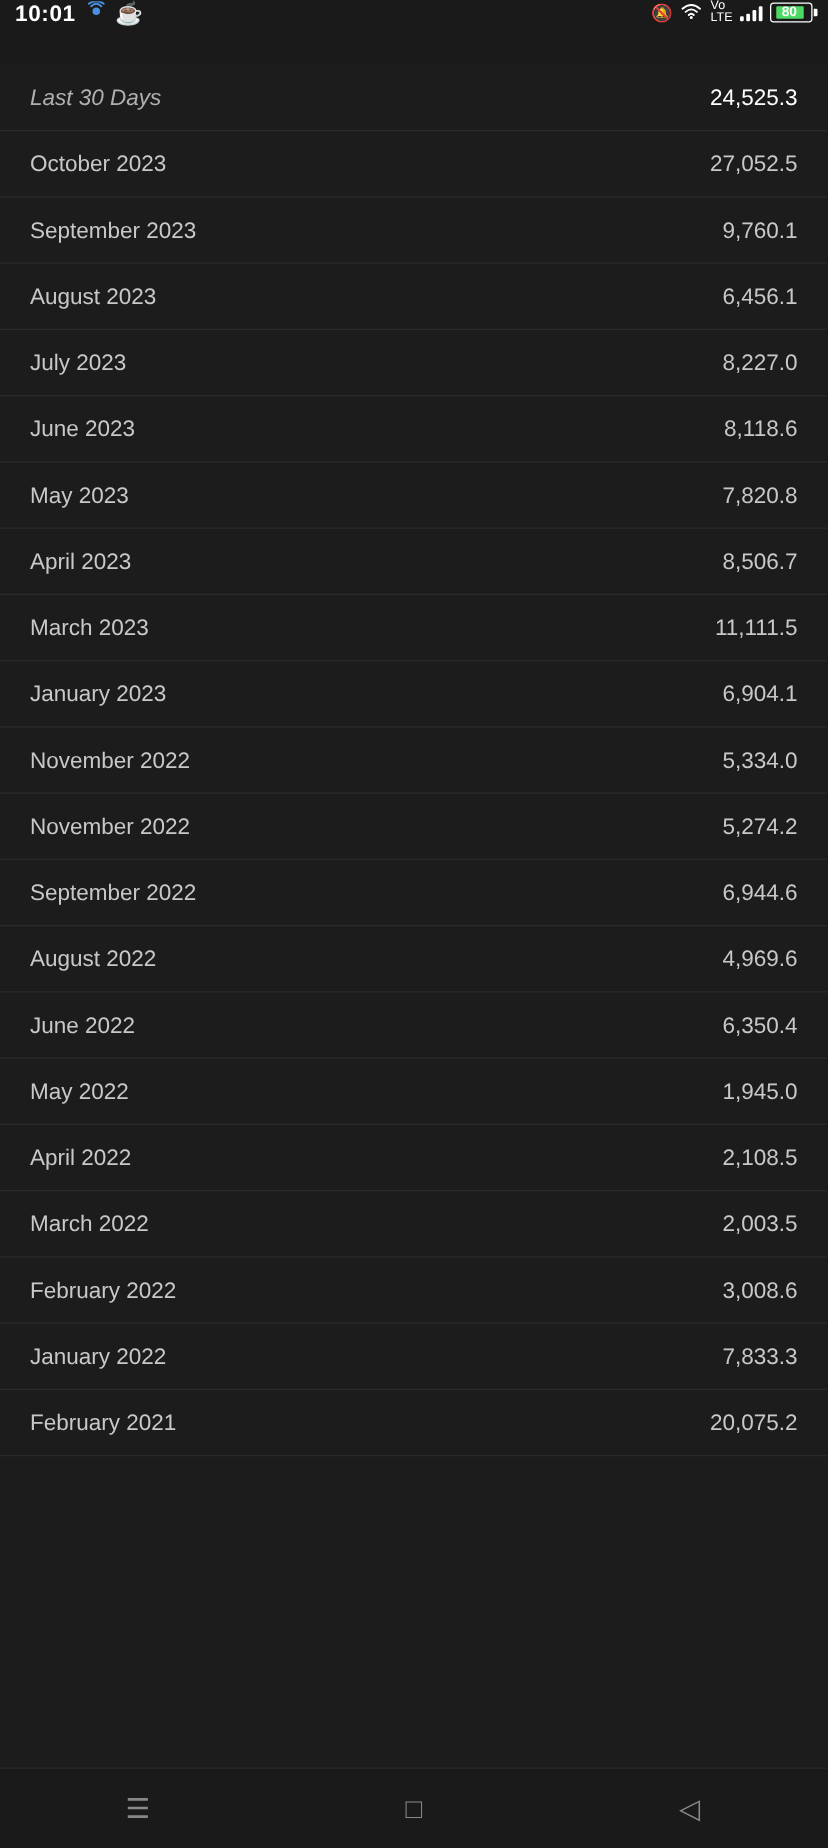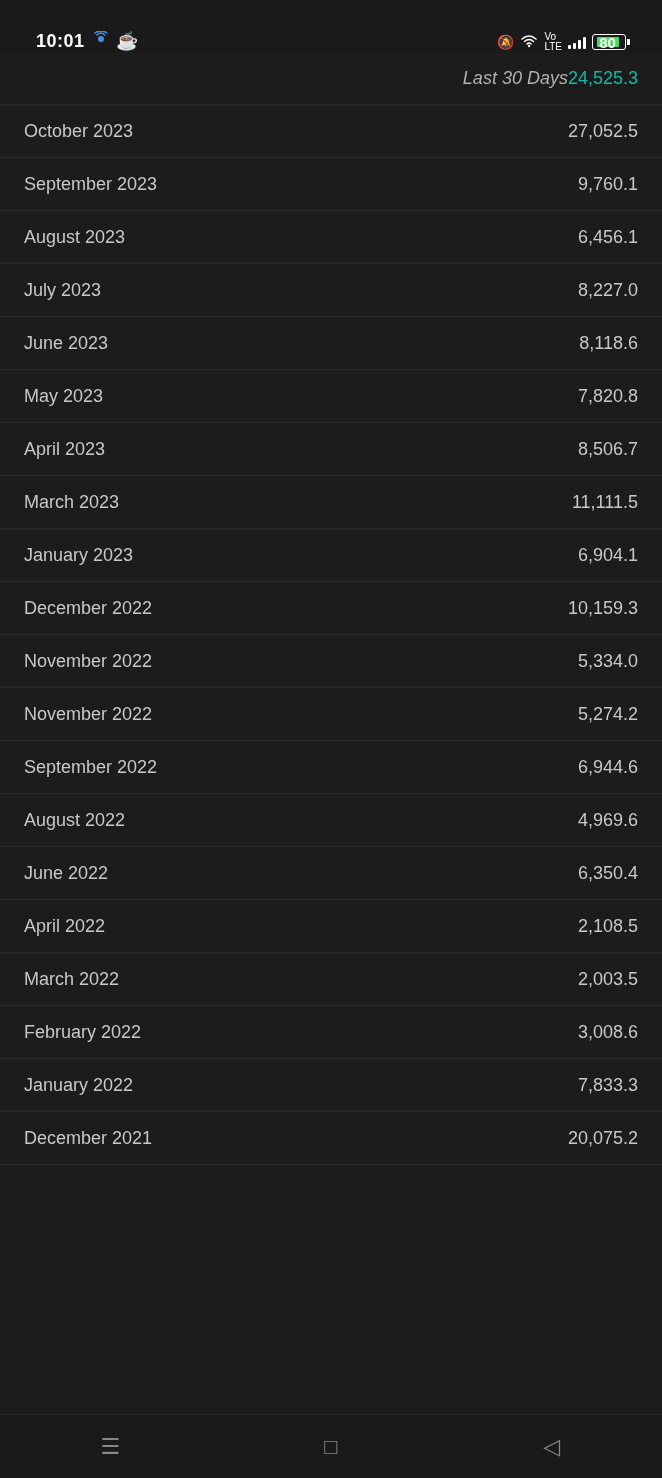--- a/index.html
+++ b/index.html
@@ -12,23 +12,23 @@
       color: #d0d0d0;
       display: flex;
       flex-direction: column;
     }
 
     
     .status-bar {
       background: #1a1a1a;
       height: 52px;
       display: flex;
-      align-items: flex-end;
+      align-items: flex-start;
       justify-content: space-between;
-      padding: 0 36px;
+      padding: 0 12px;
       flex-shrink: 0;
     }
     .status-time {
       font-size: 18px;
       font-weight: 600;
       color: #ffffff;
       letter-spacing: 0.5px;
     }
     .status-left {
       display: flex;
@@ -98,21 +98,20 @@
       display: flex;
       align-items: center;
       justify-content: space-between;
       padding: 0 24px;
       height: 53px;
       border-bottom: 1px solid #2a2a2a;
     }
 
     .list-row:first-child {
       background: #1c1c1c;
-      justify-content: flex-end;
     }
 
     .list-row-label {
       font-size: 18px;
       color: #c8c8c8;
       font-style: italic;
     }
 
     .list-row-label.normal {
       font-style: normal;
@@ -123,21 +122,21 @@
       color: #c8c8c8;
       font-variant-numeric: tabular-nums;
     }
 
     
     .list-row:first-child .list-row-label {
       font-style: italic;
       color: #b0b0b0;
     }
     .list-row:first-child .list-row-value {
-      color: #14b8a6;
+      color: #ffffff;
     }
 
     
     .bottom-nav {
       background: #1a1a1a;
       height: 64px;
       display: flex;
       align-items: center;
       justify-content: space-around;
       border-top: 1px solid #2a2a2a;
@@ -189,21 +188,21 @@
 
     <div class="signal-bars">
       <div class="signal-bar" style="height:4px;"></div>
       <div class="signal-bar" style="height:6px;"></div>
       <div class="signal-bar" style="height:9px;"></div>
       <div class="signal-bar" style="height:12px;"></div>
     </div>
 
     <div class="battery-icon">
       <div class="battery-fill"></div>
-      <span style="font-size:15px; color:#fff; font-weight:700; position:absolute; width:100%; text-align:center;">80</span>
+      <span style="font-size:11px; color:#fff; font-weight:700; position:absolute; width:100%; text-align:center;">80</span>
     </div>
   </div>
 </div>
 
 <div class="list-container" id="list-container">
 <div class="list-row">
       <span class="list-row-label">Last 30 Days</span>
       <span class="list-row-value">24,525.3</span>
     </div>
     <div class="list-row">
@@ -236,61 +235,61 @@
     </div>
     <div class="list-row">
       <span class="list-row-label normal">March 2023</span>
       <span class="list-row-value">11,111.5</span>
     </div>
     <div class="list-row">
       <span class="list-row-label normal">January 2023</span>
       <span class="list-row-value">6,904.1</span>
     </div>
     <div class="list-row">
-      <span class="list-row-label normal">December 2022</span>
-      <span class="list-row-value">10,159.3</span>
-    </div>
-    <div class="list-row">
       <span class="list-row-label normal">November 2022</span>
       <span class="list-row-value">5,334.0</span>
     </div>
     <div class="list-row">
       <span class="list-row-label normal">November 2022</span>
       <span class="list-row-value">5,274.2</span>
     </div>
     <div class="list-row">
       <span class="list-row-label normal">September 2022</span>
       <span class="list-row-value">6,944.6</span>
     </div>
     <div class="list-row">
       <span class="list-row-label normal">August 2022</span>
       <span class="list-row-value">4,969.6</span>
     </div>
     <div class="list-row">
       <span class="list-row-label normal">June 2022</span>
       <span class="list-row-value">6,350.4</span>
     </div>
     <div class="list-row">
+      <span class="list-row-label normal">May 2022</span>
+      <span class="list-row-value">1,945.0</span>
+    </div>
+    <div class="list-row">
       <span class="list-row-label normal">April 2022</span>
       <span class="list-row-value">2,108.5</span>
     </div>
     <div class="list-row">
       <span class="list-row-label normal">March 2022</span>
       <span class="list-row-value">2,003.5</span>
     </div>
     <div class="list-row">
       <span class="list-row-label normal">February 2022</span>
       <span class="list-row-value">3,008.6</span>
     </div>
     <div class="list-row">
       <span class="list-row-label normal">January 2022</span>
       <span class="list-row-value">7,833.3</span>
     </div>
     <div class="list-row">
-      <span class="list-row-label normal">December 2021</span>
+      <span class="list-row-label normal">February 2021</span>
       <span class="list-row-value">20,075.2</span>
     </div>
   </div>
 
 <div class="bottom-nav">
   <div class="nav-btn">
     <span class="nav-icon">☰</span>
   </div>
   <div class="nav-btn">
     <span class="nav-icon">□</span>

